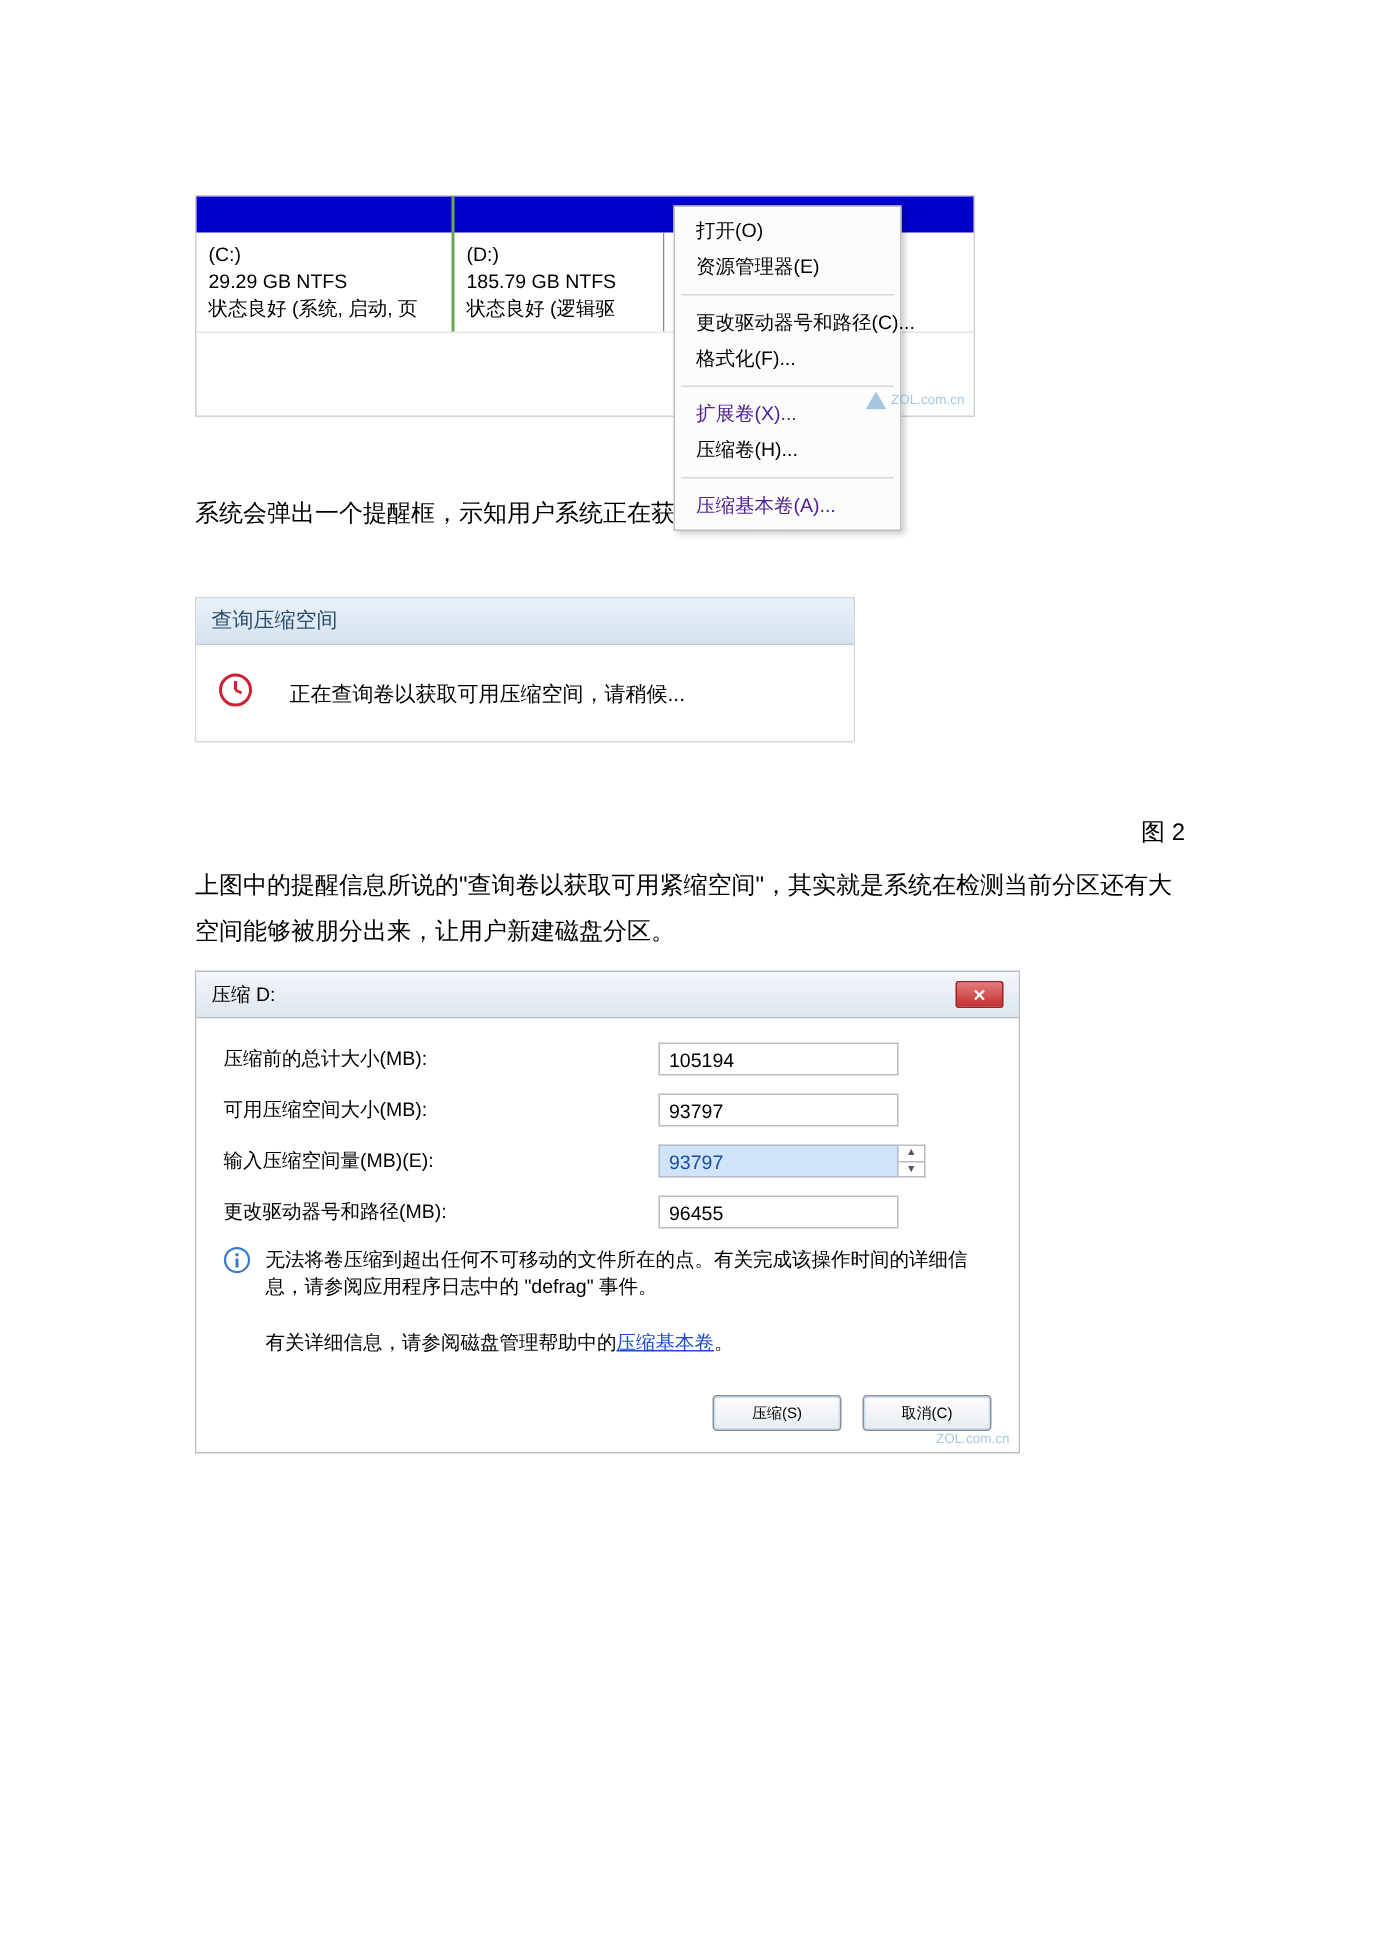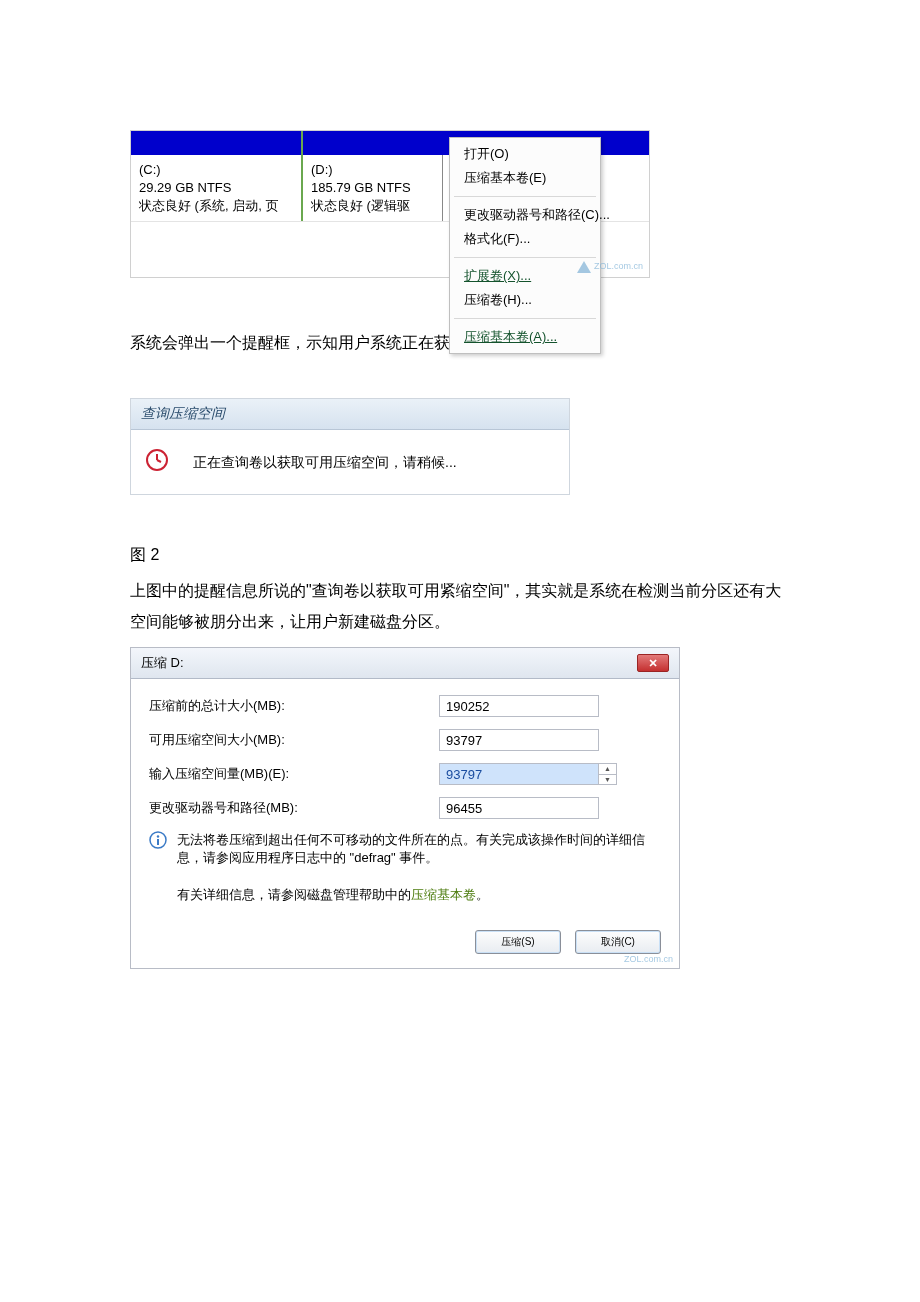--- a/index.html
+++ b/index.html
@@ -21,39 +21,38 @@
   }
   .partD .rborder { position: absolute; right: 0; top: 0; bottom: 0; width: 1px; background: #888; }
   .below { height: 56px; border-top: 1px solid #e4e4e4; }
   .ctxmenu {
     position: absolute; top: 6px; left: 318px; width: 152px;
     background: #fcfcfc; border: 1px solid #bfbfbf; box-shadow: 2px 2px 4px rgba(0,0,0,.2);
     font-size: 13px;
   }
   .mgrp { padding: 4px 0; }
   .mitem { padding: 3px 14px; white-space: nowrap; }
-  .mitem.disabled { color: #14532d; text-decoration: underline; }
+  .mitem.disabled { color: #4c1d95; }
   .msep { height: 1px; background: #d8d8d8; margin: 2px 4px; }
   .watermark { position: absolute; right: 6px; bottom: 4px; font-size: 9px; color: #7fb2d6; opacity: .7; }
   .watermark svg { vertical-align: middle; }
   
   .body-text { font-size: 16px; line-height: 1.9; margin: 10px 0; }
   
   .shot2 { width: 440px; border: 1px solid #cfd6de; }
   .shot2 .titlebar {
     background: linear-gradient(#eaf1f8, #d6e2ef);
     padding: 6px 10px; font-size: 14px; color: #2a4c6c;
     border-bottom: 1px solid #b8c6d6;
-    font-style: italic;
   }
   .shot2 .body2 { display: flex; align-items: flex-end; padding: 18px 14px 22px 14px; background: #fff; position: relative; }
   .shot2 .icon { width: 24px; height: 24px; margin-right: 24px; }
   .msg { font-size: 14px; }
   
-  .fig-cap { text-align: left; font-size: 16px; margin: 50px 0 6px 0; }
+  .fig-cap { text-align: right; font-size: 16px; margin: 50px 0 6px 0; }
   
   .shot3 { width: 550px; border: 1px solid #b8bcc6; font-size: 13px; position: relative; }
   .shot3 .tb3 {
     background: linear-gradient(#f3f6fb, #dfe6ef);
     padding: 6px 10px; border-bottom: 1px solid #b2bac8;
     display: flex; justify-content: space-between; align-items: center; gap: 36px;
   }
   .closebtn {
     width: 32px; height: 18px; background: linear-gradient(#e37a7a, #c43030);
     border: 1px solid #9a2424; border-radius: 2px;
@@ -64,21 +63,21 @@
   .frow { display: flex; align-items: center; margin-bottom: 12px; }
   .flabel { width: 290px; }
   .fval { width: 160px; height: 22px; border: 1px solid #b8bcc6; padding: 2px 6px; font-size: 13px; display: flex; align-items: center; background: #fff; }
   .fval.sel { background: #cfe3fb; color: #1a4da0; }
   .spin { width: 18px; height: 22px; border: 1px solid #b8bcc6; border-left: none; display: flex; flex-direction: column; }
   .spin div { flex: 1; display: flex; align-items: center; justify-content: center; font-size: 7px; color: #555; }
   .spin div:first-child { border-bottom: 1px solid #b8bcc6; }
   .info { display: flex; gap: 10px; margin: 12px 0 18px 0; }
   .info-icon { flex-shrink: 0; }
   .info-text { font-size: 13px; line-height: 1.4; }
-  .linktext { color: #4d7c0f; }
+  .linktext { color: #1d4ed8; text-decoration: underline; }
   .btnrow { display: flex; justify-content: flex-end; gap: 14px; padding: 0 18px 14px 0; background: #fff; }
   .winbtn {
     min-width: 86px; height: 24px; border: 1px solid #8a8f99; border-radius: 3px;
     background: linear-gradient(#fdfdfd, #e8ecf1);
     font-size: 10px; display: flex; align-items: center; justify-content: center;
     box-shadow: 0 0 0 1px #c9e0f6 inset;
   }
   .shot3 .wm3 { position: absolute; right: 6px; bottom: 4px; font-size: 9px; color: #7fb2d6; opacity: .7; }
 </style>
 </head>
@@ -104,21 +103,21 @@
           <div>185.79 GB NTFS</div>
           <div>状态良好 (逻辑驱</div>
           <div class="rborder"></div>
         </div>
       </div>
       <div class="below"></div>
 
       <div class="ctxmenu">
         <div class="mgrp">
           <div class="mitem">打开(O)</div>
-          <div class="mitem">压缩基本卷(E)</div>
+          <div class="mitem">资源管理器(E)</div>
         </div>
         <div class="msep"></div>
         <div class="mgrp">
           <div class="mitem">更改驱动器号和路径(C)...</div>
           <div class="mitem">格式化(F)...</div>
         </div>
         <div class="msep"></div>
         <div class="mgrp">
           <div class="mitem disabled">扩展卷(X)...</div>
           <div class="mitem">压缩卷(H)...</div>
@@ -162,21 +161,21 @@
     <div class="shot3">
       <div class="tb3">
         <span>压缩 D:</span>
         <span class="closebtn">
           <span>✕</span>
         </span>
       </div>
       <div class="body3">
         <div class="frow">
           <div class="flabel">压缩前的总计大小(MB):</div>
-          <div class="fval">190252</div>
+          <div class="fval">105194</div>
         </div>
         <div class="frow">
           <div class="flabel">可用压缩空间大小(MB):</div>
           <div class="fval">93797</div>
         </div>
         <div class="frow">
           <div class="flabel">输入压缩空间量(MB)(E):</div>
           <div class="fval sel">93797</div>
           <div class="spin">
             <div>▲</div>

